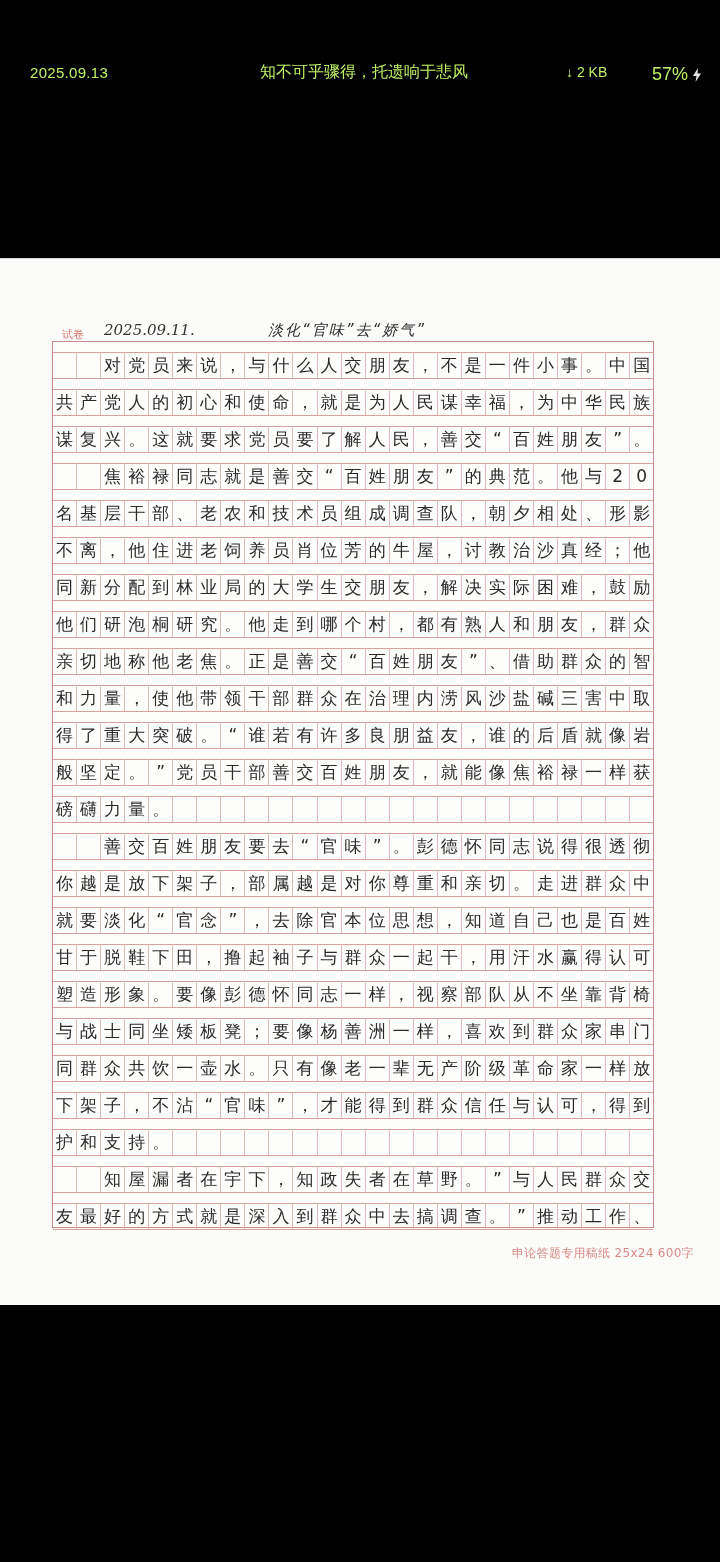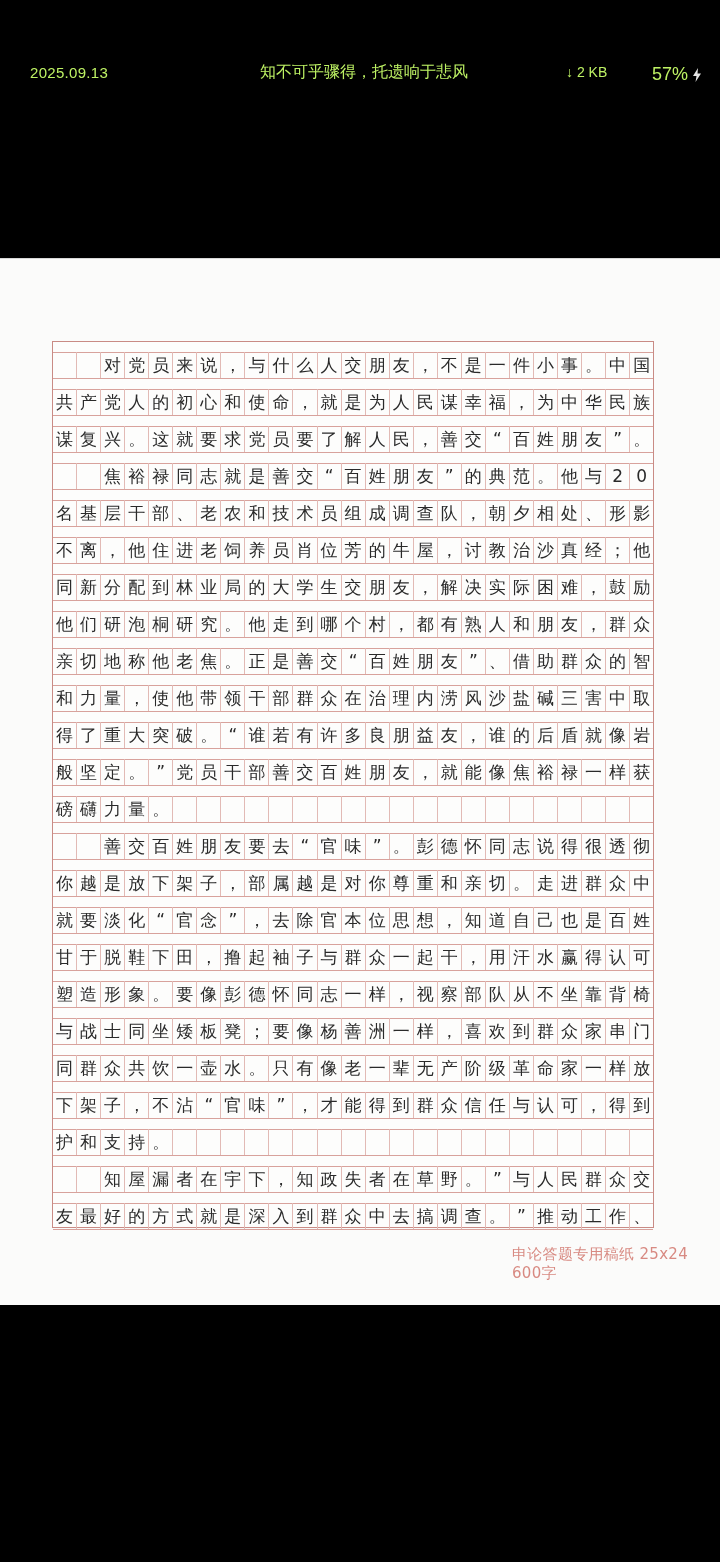--- a/index.html
+++ b/index.html
@@ -33,41 +33,46 @@
   }
   .row { position:absolute; left:0; width:100%; height:37px; }
   .row .gap { position:absolute; left:0; top:0; width:100%; height:10px; border-bottom:1px solid #d8a29c; }
   .row .cells { position:absolute; left:0; top:10px; width:100%; height:26px; display:flex; border-bottom:1px solid #d8a29c; }
   .cell {
     flex:1 1 0; border-right:1px solid #e2bab5; box-sizing:border-box;
     display:flex; align-items:center; justify-content:center;
     font-size:17px; color:#2a2a2a; font-family:"DejaVu Sans", sans-serif; line-height:1;
   }
   .cell:last-child { border-right:none; }
-  .footer-note { position:absolute; left:512px; top:986px; font-size:15px; color:#d88a82; letter-spacing:0.3px; }
+  .footer-note { position:absolute; left:512px; top:986px; font-size:12px; color:#d88a82; letter-spacing:0.3px; }
   .bottom-black { position:absolute; left:0; top:1305px; width:720px; height:257px; background:#000; }
 </style>
 </head>
 <body>
 
 <div class="statusbar">
   <div class="sb-row">
     <span class="sb-date">2025.09.13</span>
     <span class="sb-title">知不可乎骤得，托遗响于悲风</span>
     <span class="sb-net">↓ 2 KB</span>
     <span class="sb-batt">
       <span>57%</span>
       <svg class="sb-bolt" viewBox="0 0 8 14">
           <path d="M5 0 L0 8 H3.5 L2.5 14 L8 5.5 H4.5 Z" fill="#e6e6e6"></path>
         </svg>
     </span>
   </div>
 </div>
 
 <div class="paper">
+  <div class="header-line">
+    <span class="hdr-label">试卷</span>
+    <span class="hdr-date">2025.09.11.</span>
+    <span class="hdr-title">淡化“官味”去“娇气”</span>
+  </div>
 
   <div class="grid" id="grid">
       <div class="row" style="top: 0px;">
         <div class="gap"></div>
         <div class="cells">
           <div class="cell"></div>
           <div class="cell"></div>
           <div class="cell">对</div>
           <div class="cell">党</div>
           <div class="cell">员</div>

